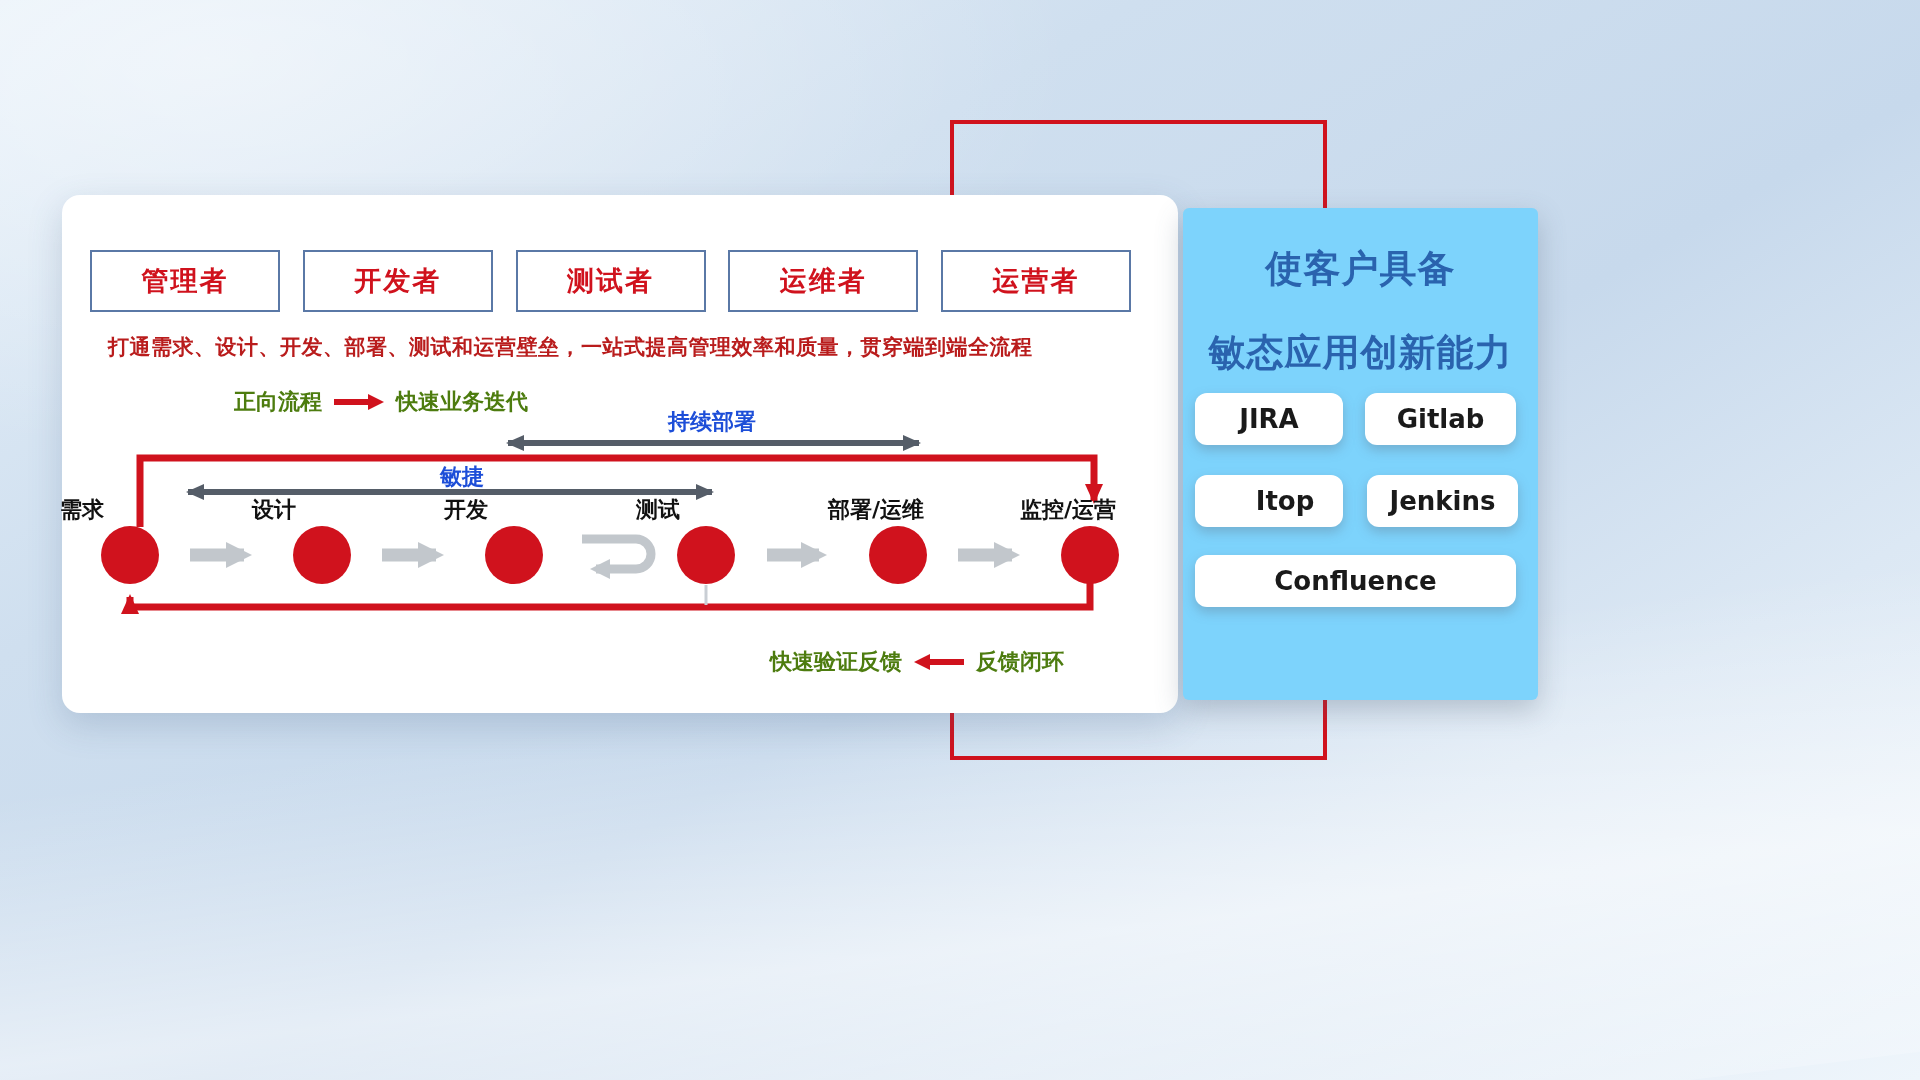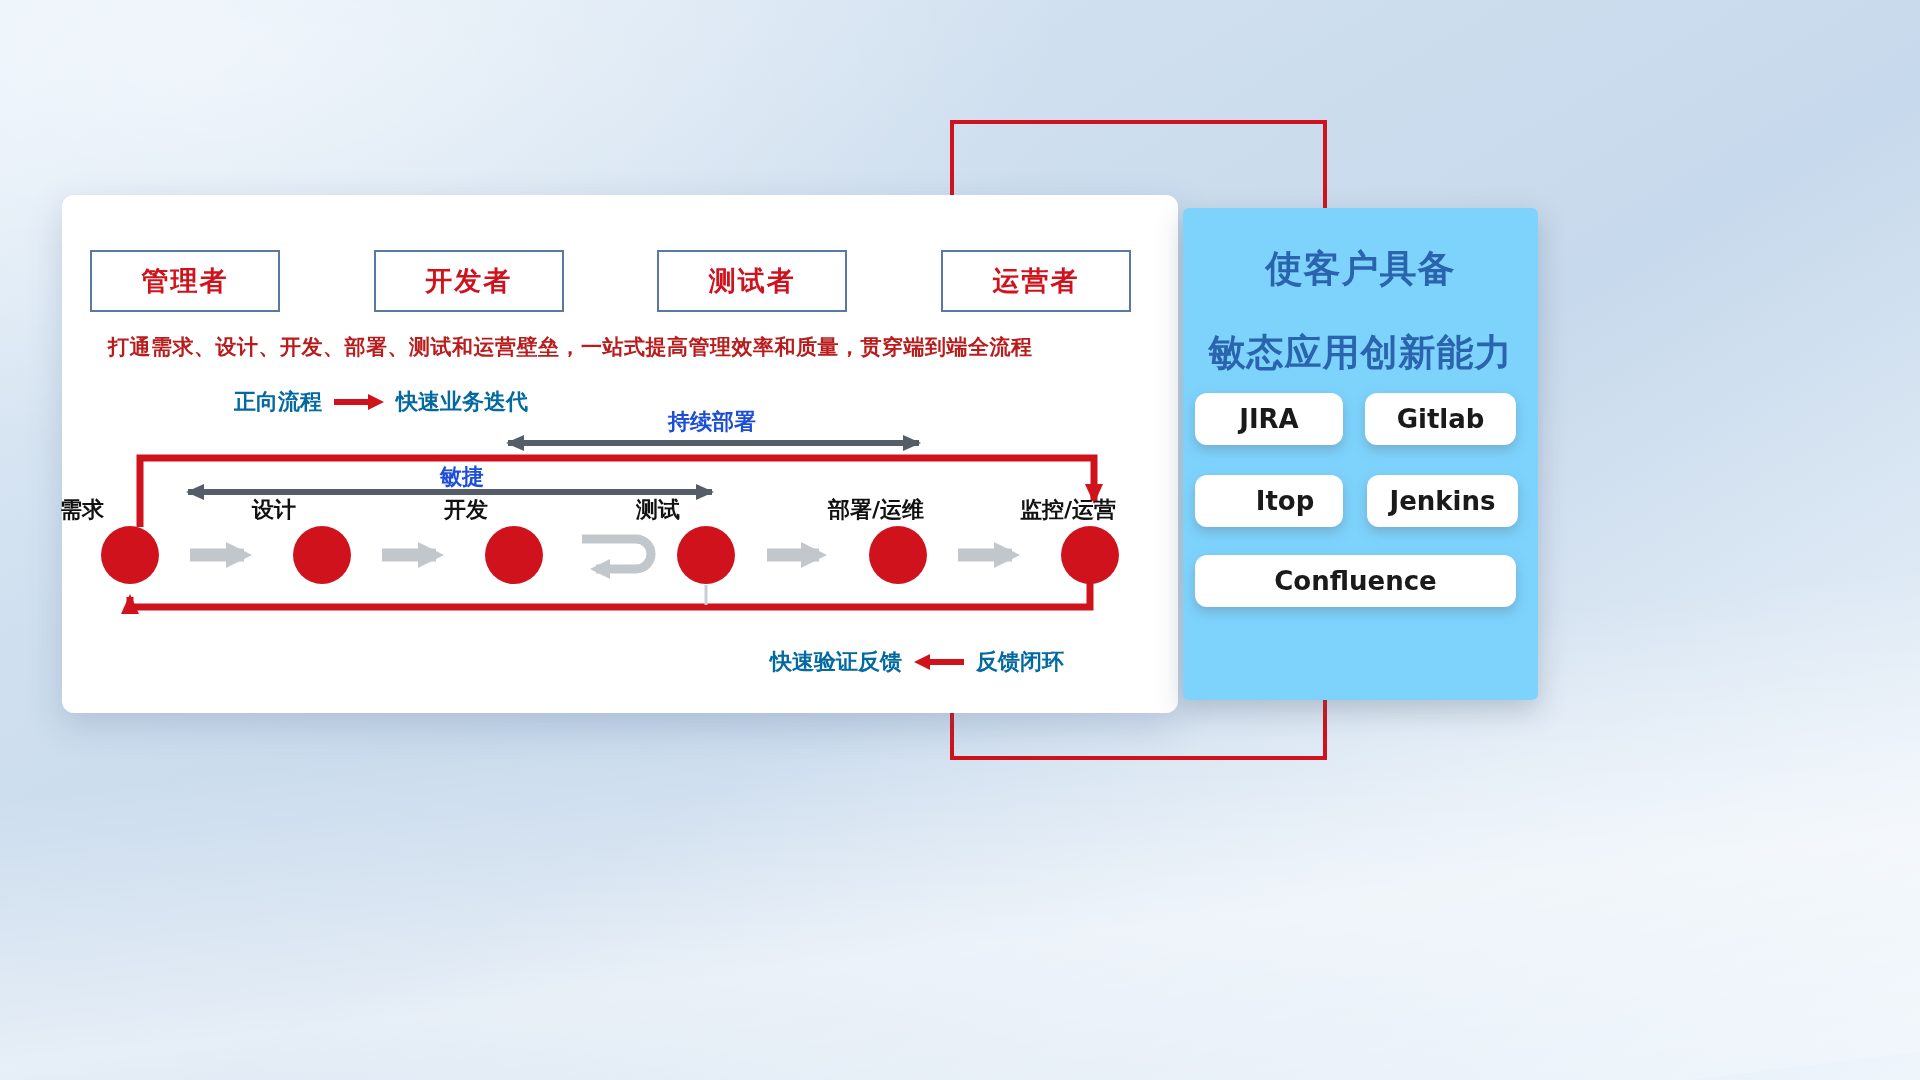--- a/index.html
+++ b/index.html
@@ -21,40 +21,40 @@
 
   
   .red-frame {
     position: absolute; left: 950px; top: 120px; width: 377px; height: 640px;
     border: 4px solid #d0121d; z-index: 1;
   }
 
   
   .card {
     position: absolute; left: 62px; top: 195px; width: 1116px; height: 518px;
-    background: #ffffff; border-radius: 12px;
+    background: #ffffff; border-radius: 18px;
     box-shadow: 0 12px 34px rgba(70, 95, 130, 0.22);
     z-index: 2;
   }
   .roles-row {
     position: absolute; left: 28px; top: 55px; width: 1041px; height: 62px;
     display: flex; justify-content: space-between;
   }
   .role-box {
     width: 190px; height: 62px; background: #ffffff;
     border: 2px solid #5a78a6;
     display: flex; align-items: center; justify-content: center;
     font-size: 27px; font-weight: 700; color: #d0121d; letter-spacing: 2px;
   }
   .subtitle {
     position: absolute; left: 46px; top: 138px; width: 1050px;
     font-size: 21px; font-weight: 700; color: #b91c1c; letter-spacing: 0.5px;
     white-space: nowrap;
   }
-  .legend { display: flex; align-items: center; gap: 12px; font-size: 22px; font-weight: 700; color: #0369a1; z-index: 3; }
+  .legend { display: flex; align-items: center; gap: 12px; font-size: 22px; font-weight: 700; color: #4d7c0f; z-index: 3; }
   .legend-forward { position: absolute; left: 172px; top: 192px; }
   .legend-feedback { position: absolute; left: 708px; top: 452px; }
   .span-label { position: absolute; text-align: center; font-size: 22px; font-weight: 700; color: #1d4ed8; z-index: 3; }
   .label-deploy { left: 565px; top: 212px; width: 170px; }
   .label-agile  { left: 340px; top: 267px; width: 120px; }
   .step-label {
     position: absolute; top: 300px; width: 140px; text-align: left;
     font-size: 22px; font-weight: 700; color: #111; z-index: 3; white-space: nowrap;
   }
   .diagram-svg { position: absolute; left: 0; top: 0; width: 1116px; height: 518px; z-index: 2; }
@@ -99,20 +99,23 @@
     <div class="role-box">
         <span>管理者</span>
       </div>
     <div class="role-box">
         <span>开发者</span>
       </div>
     <div class="role-box">
         <span>测试者</span>
       </div>
     <div class="role-box">
+        <span>运维者</span>
+      </div>
+    <div class="role-box">
         <span>运营者</span>
       </div>
   </div>
 
   <div class="subtitle">打通需求、设计、开发、部署、测试和运营壁垒，一站式提高管理效率和质量，贯穿端到端全流程</div>
 
   <div class="legend legend-forward">
     <span>正向流程</span>
     <svg width="50" height="16" viewBox="0 0 50 16">
       <line x1="0" y1="8" x2="34" y2="8" stroke="#d0121d" stroke-width="6"></line>

